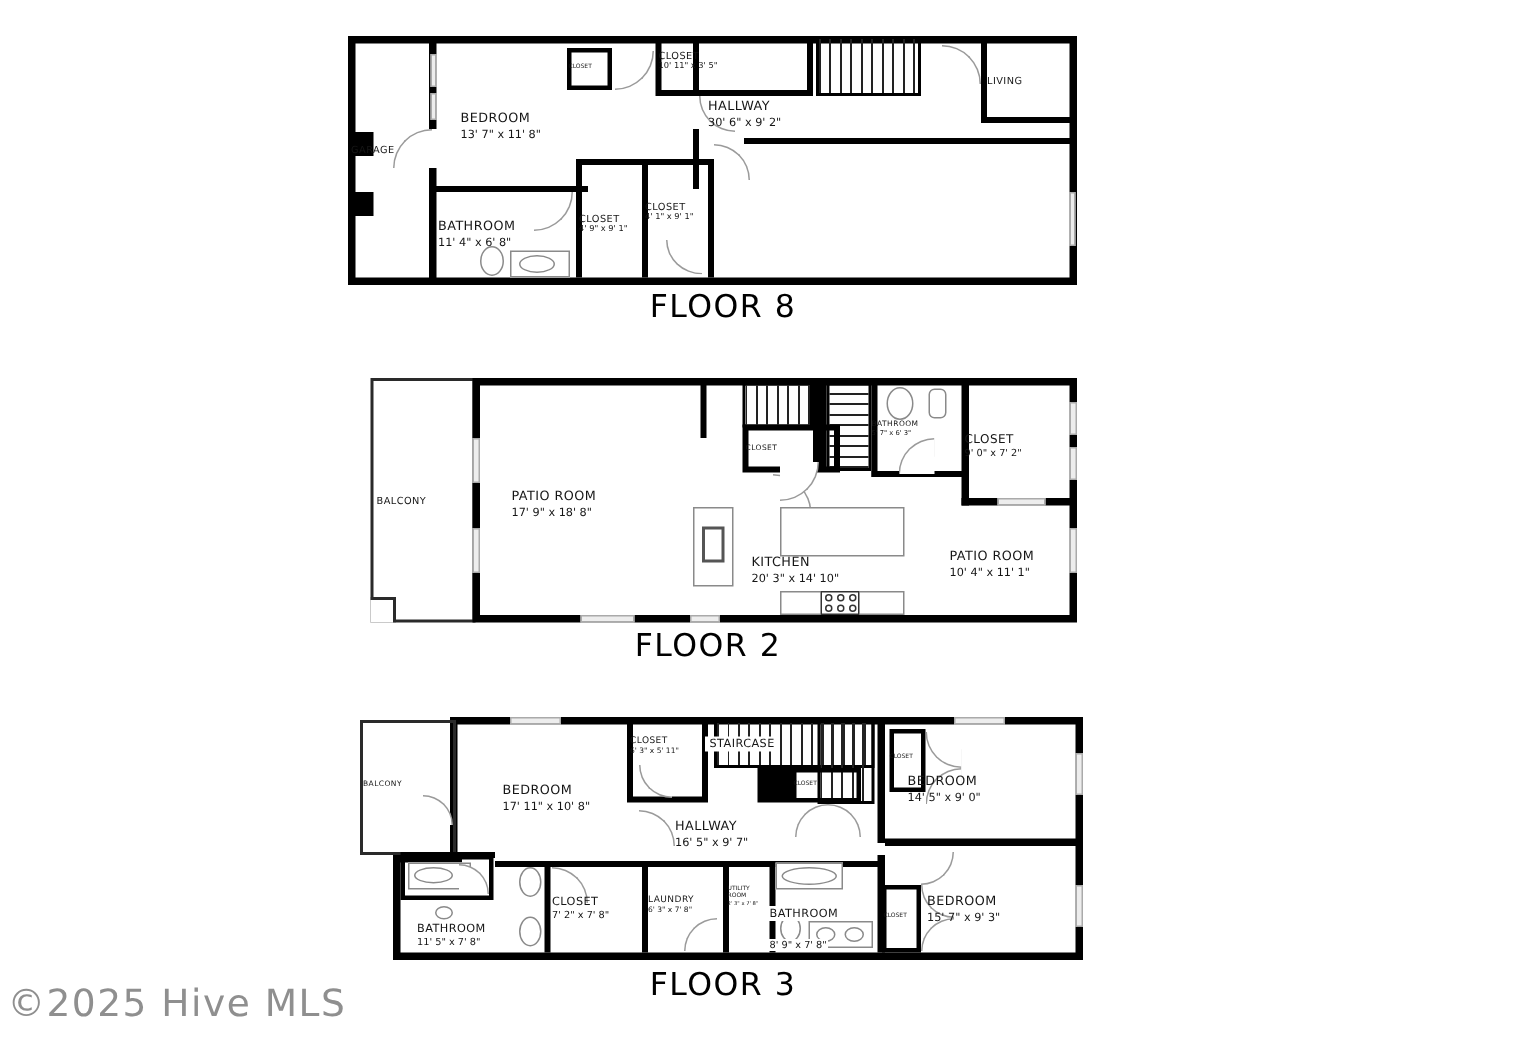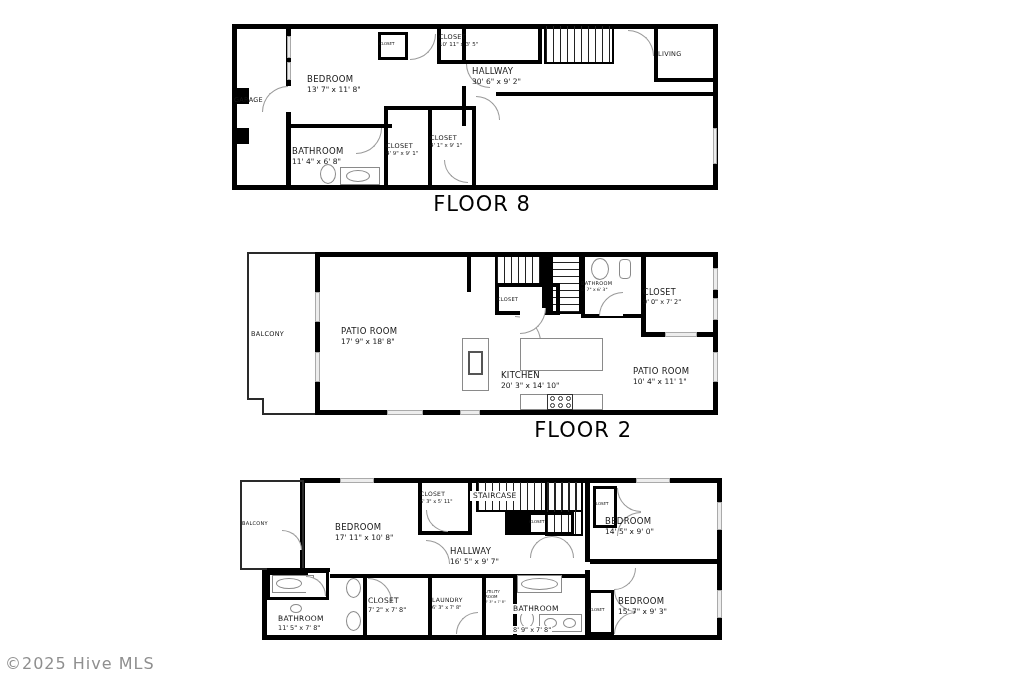--- a/index.html
+++ b/index.html
@@ -30,21 +30,21 @@
   .a-bl{border-radius:0 0 0 100%;border-bottom-width:1.2px;border-left-width:1.2px;}
   .a-br{border-radius:0 0 100% 0;border-bottom-width:1.2px;border-right-width:1.2px;}
   .fix{position:absolute;box-sizing:border-box;border:1.2px solid #8a8a8a;background:#fff;}
   .oval{border-radius:50%;}
   .win{position:absolute;background:#ededed;border:1px solid #aaa;box-sizing:border-box;}
   .stove{position:absolute;box-sizing:border-box;border:1.2px solid #333;background:#fff;
          display:grid;grid-template-columns:repeat(3,1fr);grid-template-rows:repeat(2,1fr);}
   .burner{width:5px;height:5px;border:1px solid #333;border-radius:50%;margin:auto;box-sizing:border-box;}
   .floor-title{position:absolute;width:300px;text-align:center;font-size:21px;
                letter-spacing:1px;color:#000;}
-  #watermark{position:absolute;left:5px;top:654px;font-size:16px;color:#8f8f8f;letter-spacing:1px;}
+  #watermark{position:absolute;left:5px;top:654px;font-size:25px;color:#8f8f8f;letter-spacing:1px;}
 </style>
 </head>
 <body>
 
 <div id="plan">
 
   <div class="floor" id="f1" style="left:232px;top:24px;width:486px;height:166px;">
     <div class="room b5" style="left:0;top:0;width:486px;height:166px;"></div>
 
     <div class="w" style="left:54px;top:0;width:5px;height:62px;"></div>
@@ -185,21 +185,21 @@
       <div class="rn">KITCHEN</div>
       <div class="rd">20' 3" x 14' 10"</div>
     </div>
 
     <div class="win" style="left:466px;top:100px;width:5px;height:30px;"></div>
     <div class="lbl" style="left:386px;top:114px;width:100px;">
       <div class="rn">PATIO ROOM</div>
       <div class="rd">10' 4" x 11' 1"</div>
     </div>
   </div>
-  <div class="floor-title" style="left:332px;top:418px;text-align:right;">FLOOR 2</div>
+  <div class="floor-title" style="left:322px;top:418px;">FLOOR 2</div>
 
   <div class="floor" id="f3" style="left:240px;top:478px;width:482px;height:162px;">
 
     <div class="w" style="left:60px;top:0;width:422px;height:5px;"></div>
     <div class="w" style="left:477px;top:0;width:5px;height:162px;"></div>
     <div class="w" style="left:22px;top:157px;width:460px;height:5px;"></div>
     <div class="w" style="left:60px;top:0;width:5px;height:96px;"></div>
     <div class="w" style="left:22px;top:92px;width:5px;height:70px;"></div>
     <div class="w" style="left:22px;top:92px;width:46px;height:5px;"></div>
     <div class="win" style="left:477px;top:24px;width:5px;height:28px;"></div>
@@ -310,15 +310,16 @@
       <div class="rn">CLOSET</div>
     </div>
     <div class="arc a-br" style="left:374px;top:90px;width:22px;height:22px;"></div>
     <div class="arc a-bl" style="left:374px;top:112px;width:22px;height:22px;"></div>
     <div class="arc a-tl" style="left:374px;top:134px;width:22px;height:22px;"></div>
     <div class="lbl" style="left:378px;top:118px;width:100px;">
       <div class="rn">BEDROOM</div>
       <div class="rd">15' 7" x 9' 3"</div>
     </div>
   </div>
+  <div class="floor-title" style="left:332px;top:644px;">FLOOR 3</div>
 
   <div id="watermark">©2025 Hive MLS</div>
 </div>
 
 </body></html>

